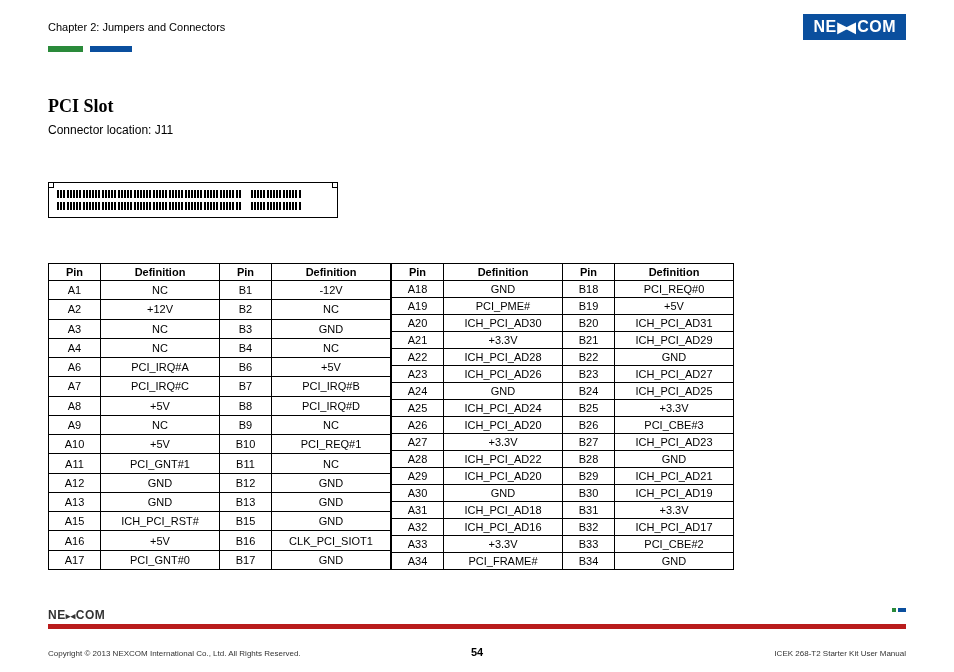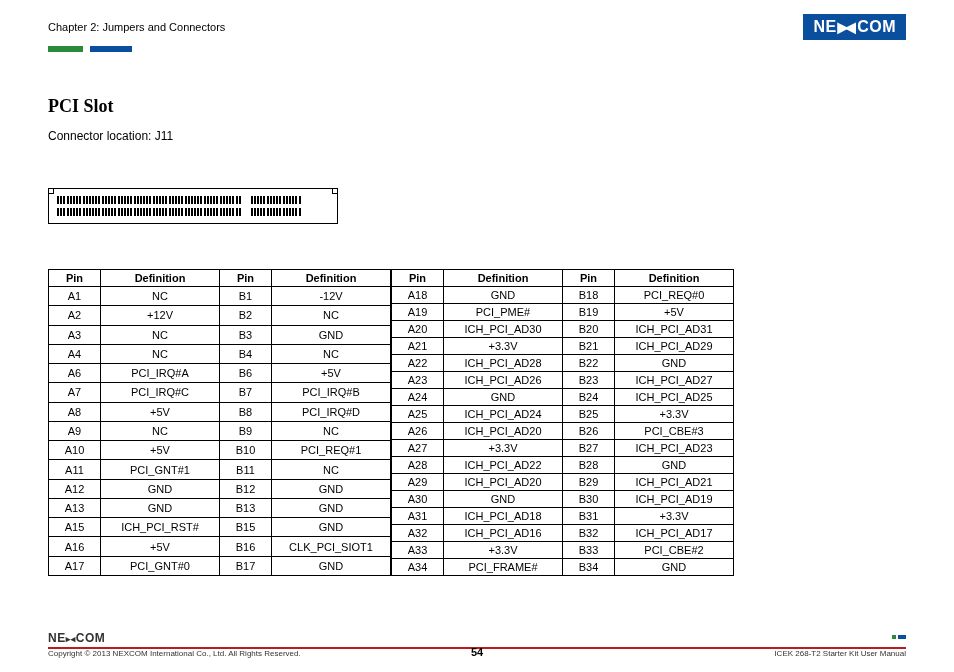--- a/index.html
+++ b/index.html
@@ -23,21 +23,21 @@
     letter-spacing: 0.5px;
     display: flex;
     align-items: center;
   }
   .logo .arrow { font-size: 14px; margin: 0 1px; color: #fff; }
   .accent-line { height: 6px; width: 100%; background: #fff; margin-top: 6px; position: relative; }
   .accent-line::before { content: ""; position: absolute; left: 0; top: 0; height: 6px; width: 35px; background: #2a8a3a; }
   .accent-line::after { content: ""; position: absolute; left: 42px; top: 0; height: 6px; width: 42px; background: #0a4f9e; }
 
   .section-title { font-size: 18px; font-weight: bold; margin-top: 44px; font-family: Liberation Serif, serif; }
-  .subtitle { font-size: 12px; margin-top: 12px; }
+  .subtitle { font-size: 12px; margin-top: 6px; }
 
   .connector-diagram {
     margin-top: 45px;
     width: 290px;
     height: 36px;
     border: 1.2px solid #000;
     position: relative;
     display: flex;
     align-items: center;
     padding: 0 8px;
@@ -64,23 +64,23 @@
 
   .footer {
     position: absolute;
     left: 48px; right: 48px; bottom: 14px;
   }
   .footer-line {
     height: 4px; width: 100%; position: relative; margin-bottom: 2px;
   }
   .footer-line::before { content:""; position:absolute; right: 0; top:0; width:8px; height:4px; background:#0a4f9e; }
   .footer-line::after { content:""; position:absolute; right: 10px; top:0; width:4px; height:4px; background:#2a8a3a; }
-  .footer-top { display:flex; justify-content: space-between; align-items:center; border-bottom:2px solid #b91c1c; padding-bottom:2px;}
+  .footer-top { display:flex; justify-content: space-between; align-items:flex-start; border-bottom:5px solid #b91c1c; padding-bottom:2px;}
   .footer-logo { font-weight:bold; font-size:12px; color:#333; letter-spacing:0.5px; }
-  .footer-bottom { display:flex; justify-content: space-between; align-items:center; font-size:8px; color:#333; margin-top:0;gap:23px;}
+  .footer-bottom { display:flex; justify-content: space-between; align-items:center; font-size:8px; color:#333; margin-top:20px;gap:23px;}
   .page-num { font-size:11px; font-weight:bold; position:absolute; left:50%; transform:translateX(-50%); bottom:0px;text-align:right;}
   .footer-wrap { position:relative; }
 </style>
 </head>
 <body>
 
 <div class="top-row">
   <div class="chapter">Chapter 2: Jumpers and Connectors</div>
   <div class="logo">
     <span>NE</span>

